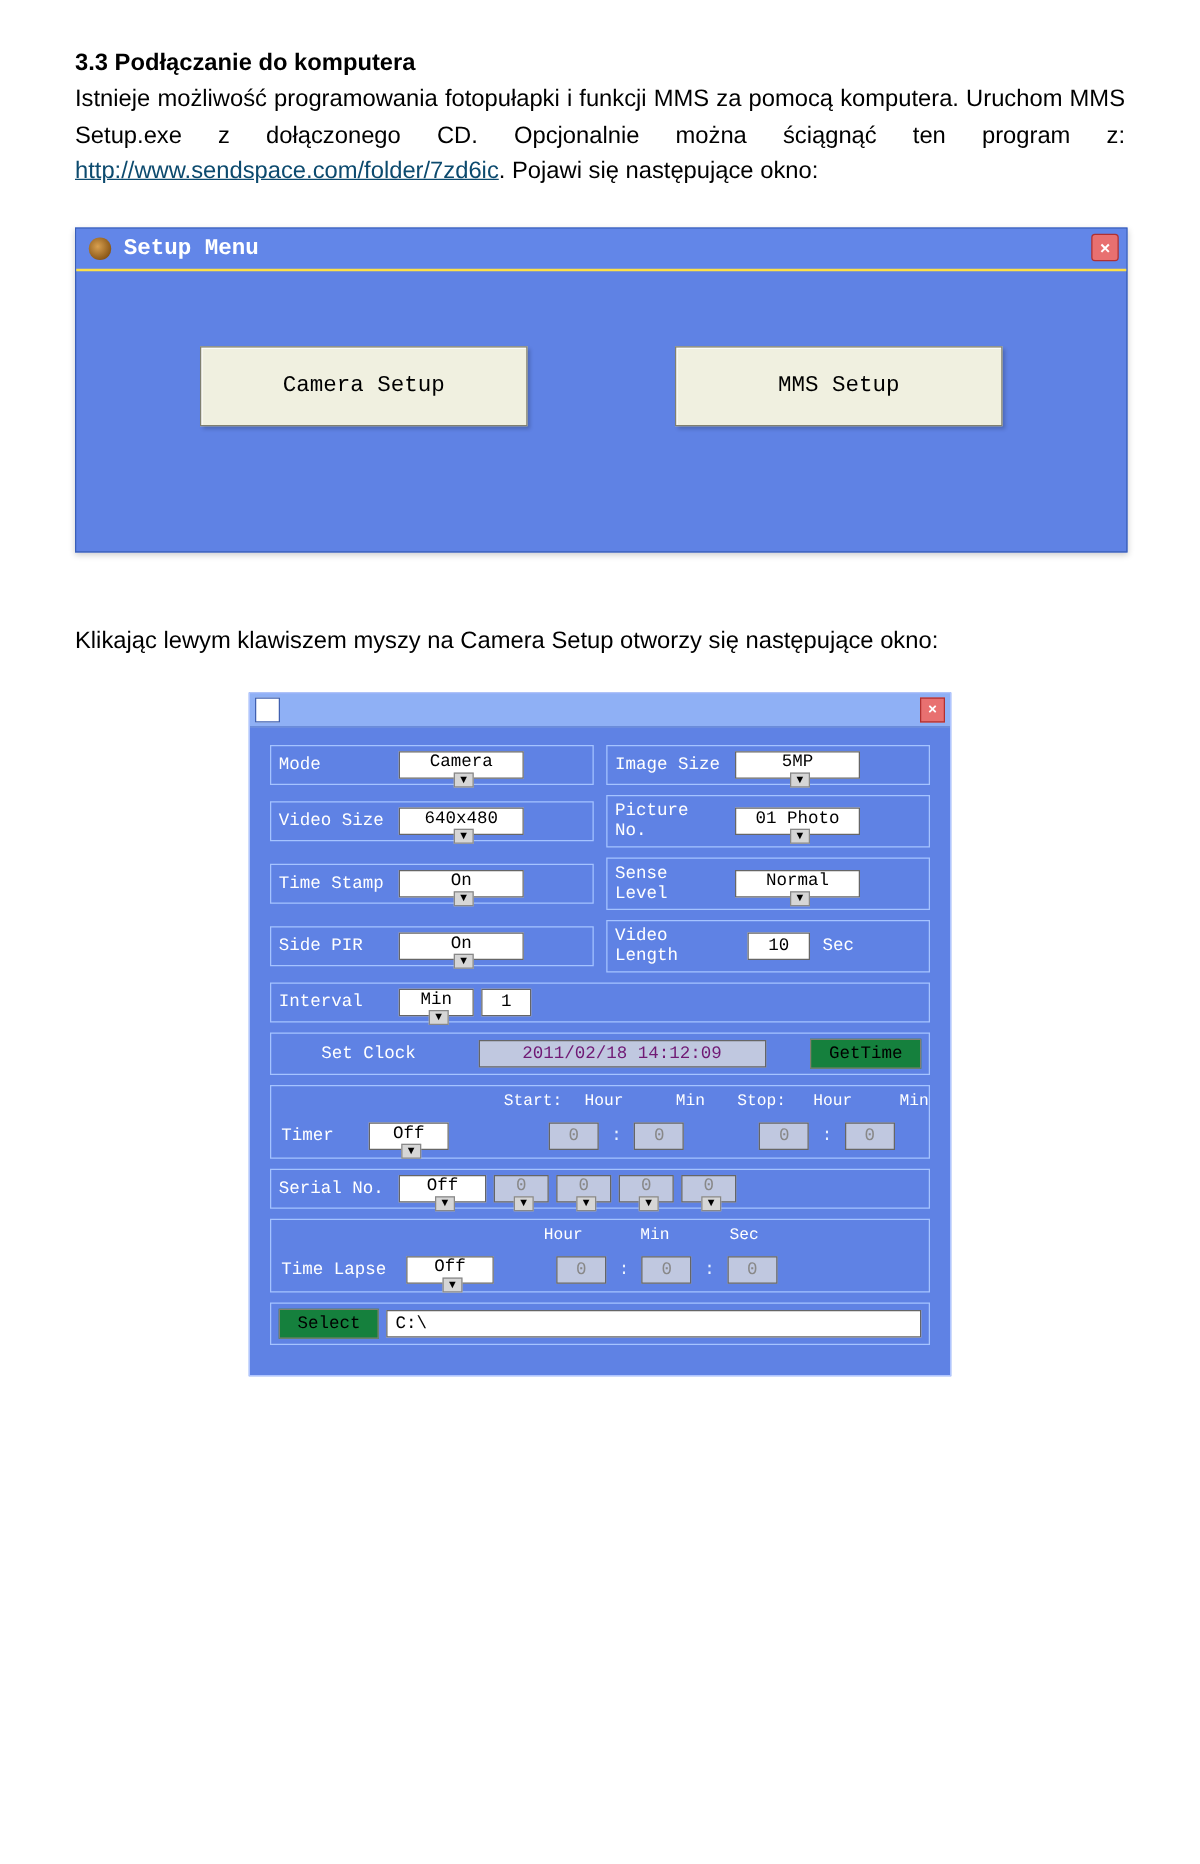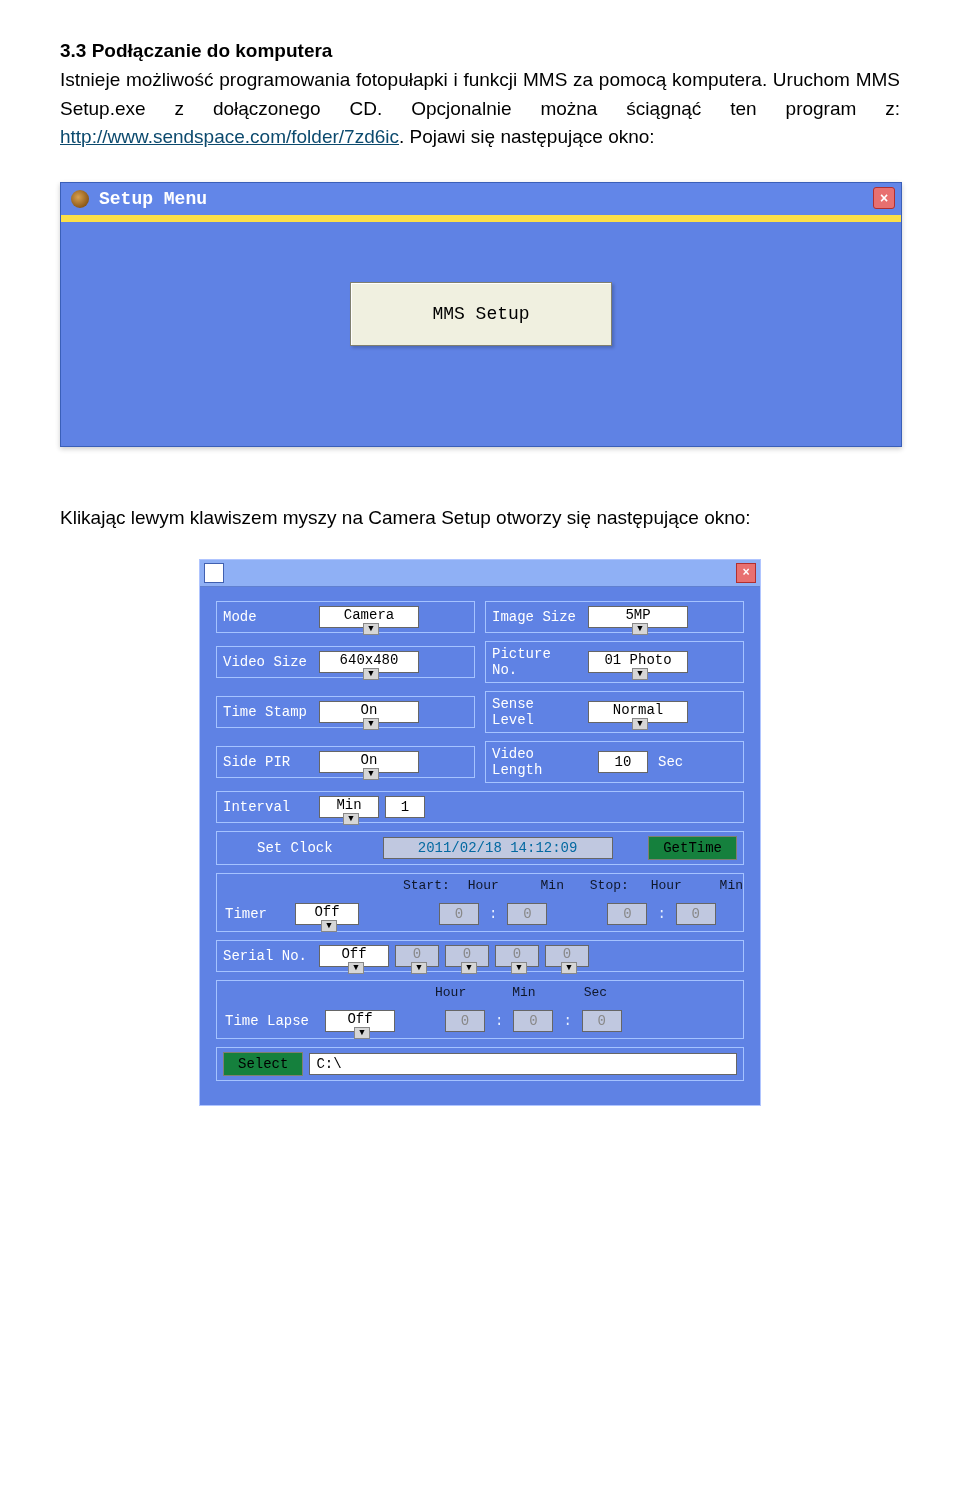--- a/index.html
+++ b/index.html
@@ -39,21 +39,21 @@
   .win1-title {
     background: #6286e8;
     color: #fff;
     font-family: "Courier New", monospace;
     font-size: 18px;
     font-weight: bold;
     padding: 6px 10px;
     display: flex;
     align-items: center;
     gap: 10px;
-    border-bottom: 7px solid #fde047;
+    border-bottom: 2px solid #fde047;
   }
   .win1-title .icon-cam {
     width: 18px; height: 18px;
     background: radial-gradient(circle at 40% 40%, #d8a050, #6b3a00);
     border-radius: 50%;
   }
   .win1-close {
     position: absolute;
     top: 4px; right: 6px;
     width: 20px; height: 20px;
@@ -199,39 +199,39 @@
     justify-content: center;
   }
   .txtbox.disabled, .dropdown.disabled {
     background: #c0c8e0;
     color: #888;
   }
   .txtlong {
     width: 230px;
     text-align: center;
     background: #c0c8e0;
-    color: #0369a1;
+    color: #701a75;
     justify-content: center;
   }
   .button-s {
     background: #15803d;
     border: 1px solid #808070;
     padding: 3px 14px;
     color: #000;
     font-family: "Courier New", monospace;
     font-size: 14px;
     cursor: pointer;
   }
   .timer-labels {
     display: flex;
     width: 100%;
     gap: 6px;
     padding: 0 6px 4px 6px;
   }
-  .timer-labels span { font-size: 13px; color: #0f172a; }
+  .timer-labels span { font-size: 13px; color: #ffffff; }
 
   .btn-bar {
     display: flex;
     justify-content: space-around;
     margin-top: 18px;
   }
   .btn-bar .button-s { padding: 5px 28px; }
 
   .sec {
     margin-left: 4px;
@@ -246,20 +246,21 @@
   <a class="link">http://www.sendspace.com/folder/7zd6ic</a><span>. Pojawi się następujące okno:</span>
 </div>
 
 <div class="win1">
   <div class="win1-title">
     <span class="icon-cam"></span>
     <span>Setup Menu</span>
   </div>
   <div class="win1-close">×</div>
   <div class="win1-body">
+    <div class="big-button">Camera Setup</div>
     <div class="big-button">MMS Setup</div>
   </div>
 </div>
 
 <div class="mid-text">
   <span>Klikając lewym klawiszem myszy na Camera Setup otworzy się następujące okno:</span>
 </div>
 
 <div class="win2">
   <div class="win2-title">

